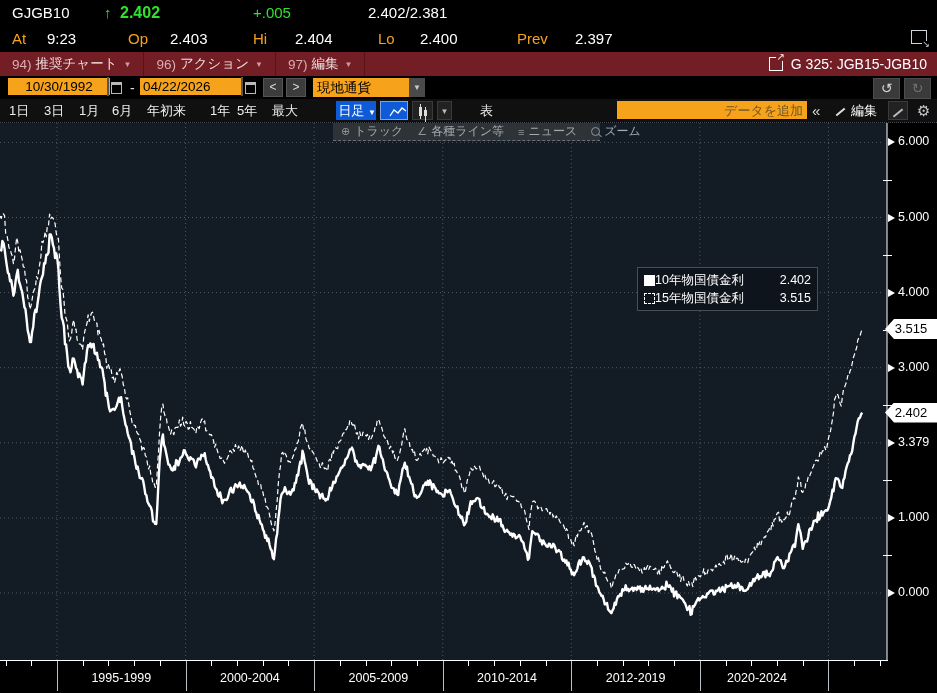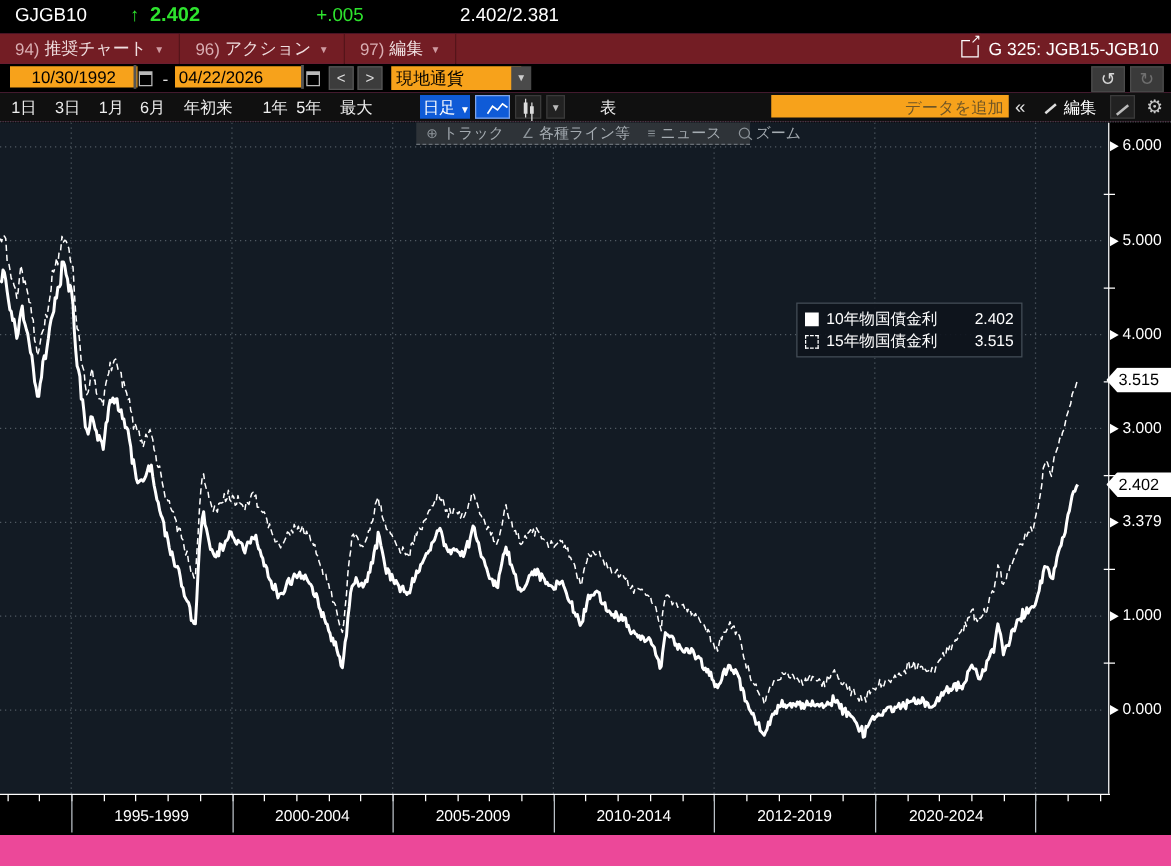--- a/index.html
+++ b/index.html
@@ -1,16 +1,16 @@
 <!DOCTYPE html>
 <html><head>
 <meta charset="utf-8">
 <style>
   html,body{margin:0;padding:0;background:#000;}
-  .term{position:relative;width:937px;height:693px;background:#ec4899;overflow:hidden;
+  .term{position:relative;width:937px;height:693px;background:#e5e5e5;overflow:hidden;
         font-family:"Liberation Sans","DejaVu Sans",sans-serif;color:#fff;}
   .row{position:relative;width:100%;}
   
   .r1{height:27px;background:#000;font-size:15px;}
   .r1 span{position:absolute;top:4px;white-space:nowrap;}
   .green{color:#2ee32e;}
   .px-big{font-weight:bold;font-size:16px;}
   .r2{height:25px;background:#000;font-size:15px;}
   .r2 span{position:absolute;top:3px;white-space:nowrap;}
   .amber{color:#f7a21b;}
@@ -53,21 +53,21 @@
   .plotbg{position:absolute;left:0;top:0;width:887px;height:537px;background:#131b24;}
   .chartwrap svg{position:absolute;left:0;top:0;}
   .floattools{position:absolute;left:333px;top:0;width:267px;height:18px;background:#2e3338;
       border-bottom:1px dashed #6a7077;display:flex;align-items:center;color:#a4abb1;font-size:12px;gap:14px;padding-left:8px;box-sizing:border-box;}
   .ft-item{display:flex;align-items:center;gap:4px;cursor:pointer;white-space:nowrap;}
   .ft-ico{color:#8d949a;font-size:11px;}
   .mag{position:relative;width:7px;height:7px;border:1px solid #8d949a;border-radius:50%;display:inline-block;}
   .mag:after{content:"";position:absolute;left:6px;top:7px;width:4px;height:1px;background:#8d949a;transform:rotate(40deg);}
   .legend{position:absolute;left:637px;top:144px;width:181px;background:rgba(14,20,28,0.92);
       border:1px solid #454f58;font-size:12.5px;padding:3px 6px;box-sizing:border-box;}
-  .leg-row{display:flex;align-items:center;height:18px;gap:6px;white-space:nowrap;}
+  .leg-row{display:flex;align-items:center;height:18px;white-space:nowrap;}
   .leg-sq{width:11px;height:11px;background:#fff;flex:0 0 auto;}
   .leg-sq.dashed{background:transparent;border:1px dashed #fff;box-sizing:border-box;}
   .leg-val{margin-left:auto;}
   .ylab{position:absolute;left:898px;width:40px;font-size:12.5px;color:#fff;}
   .ytick{position:absolute;left:888px;width:0;height:0;border-left:7px solid #fff;border-top:4px solid transparent;border-bottom:4px solid transparent;}
   .yminor{position:absolute;left:883px;width:9px;height:1px;background:#fff;}
   .badge{position:absolute;left:885px;width:52px;height:20px;background:#fff;color:#000;font-size:13px;line-height:20px;text-align:center;
       clip-path:polygon(0 50%,9px 0,100% 0,100% 100%,9px 100%);}
   .xline{position:absolute;left:0;top:537px;width:888px;height:1px;background:#fff;}
   .xtick{position:absolute;width:1px;height:5px;background:#fff;top:538px;}
@@ -80,20 +80,35 @@
 <div class="term">
 
   <div class="row r1">
     <span style="left:12px">GJGB10</span>
     <span class="green" style="left:104px">↑</span>
     <span class="green px-big" style="left:120px">2.402</span>
     <span class="green" style="left:253px">+.005</span>
     <span style="left:368px">2.402/2.381</span>
   </div>
 
+  <div class="row r2">
+    <span class="amber" style="left:12px">At</span>
+    <span style="left:47px">9:23</span>
+    <span class="amber" style="left:128px">Op</span>
+    <span style="left:170px">2.403</span>
+    <span class="amber" style="left:253px">Hi</span>
+    <span style="left:295px">2.404</span>
+    <span class="amber" style="left:378px">Lo</span>
+    <span style="left:420px">2.400</span>
+    <span class="amber" style="left:517px">Prev</span>
+    <span style="left:575px">2.397</span>
+    <span class="grab-icon">
+        <i>↘</i>
+      </span>
+  </div>
 
   <div class="row r3">
     <div class="menu-item">
       <span class="num">94)</span>
       <span>推奨チャート</span>
       <span class="caret">▼</span>
     </div>
     <div class="menu-item">
       <span class="num">96)</span>
       <span>アクション</span>

